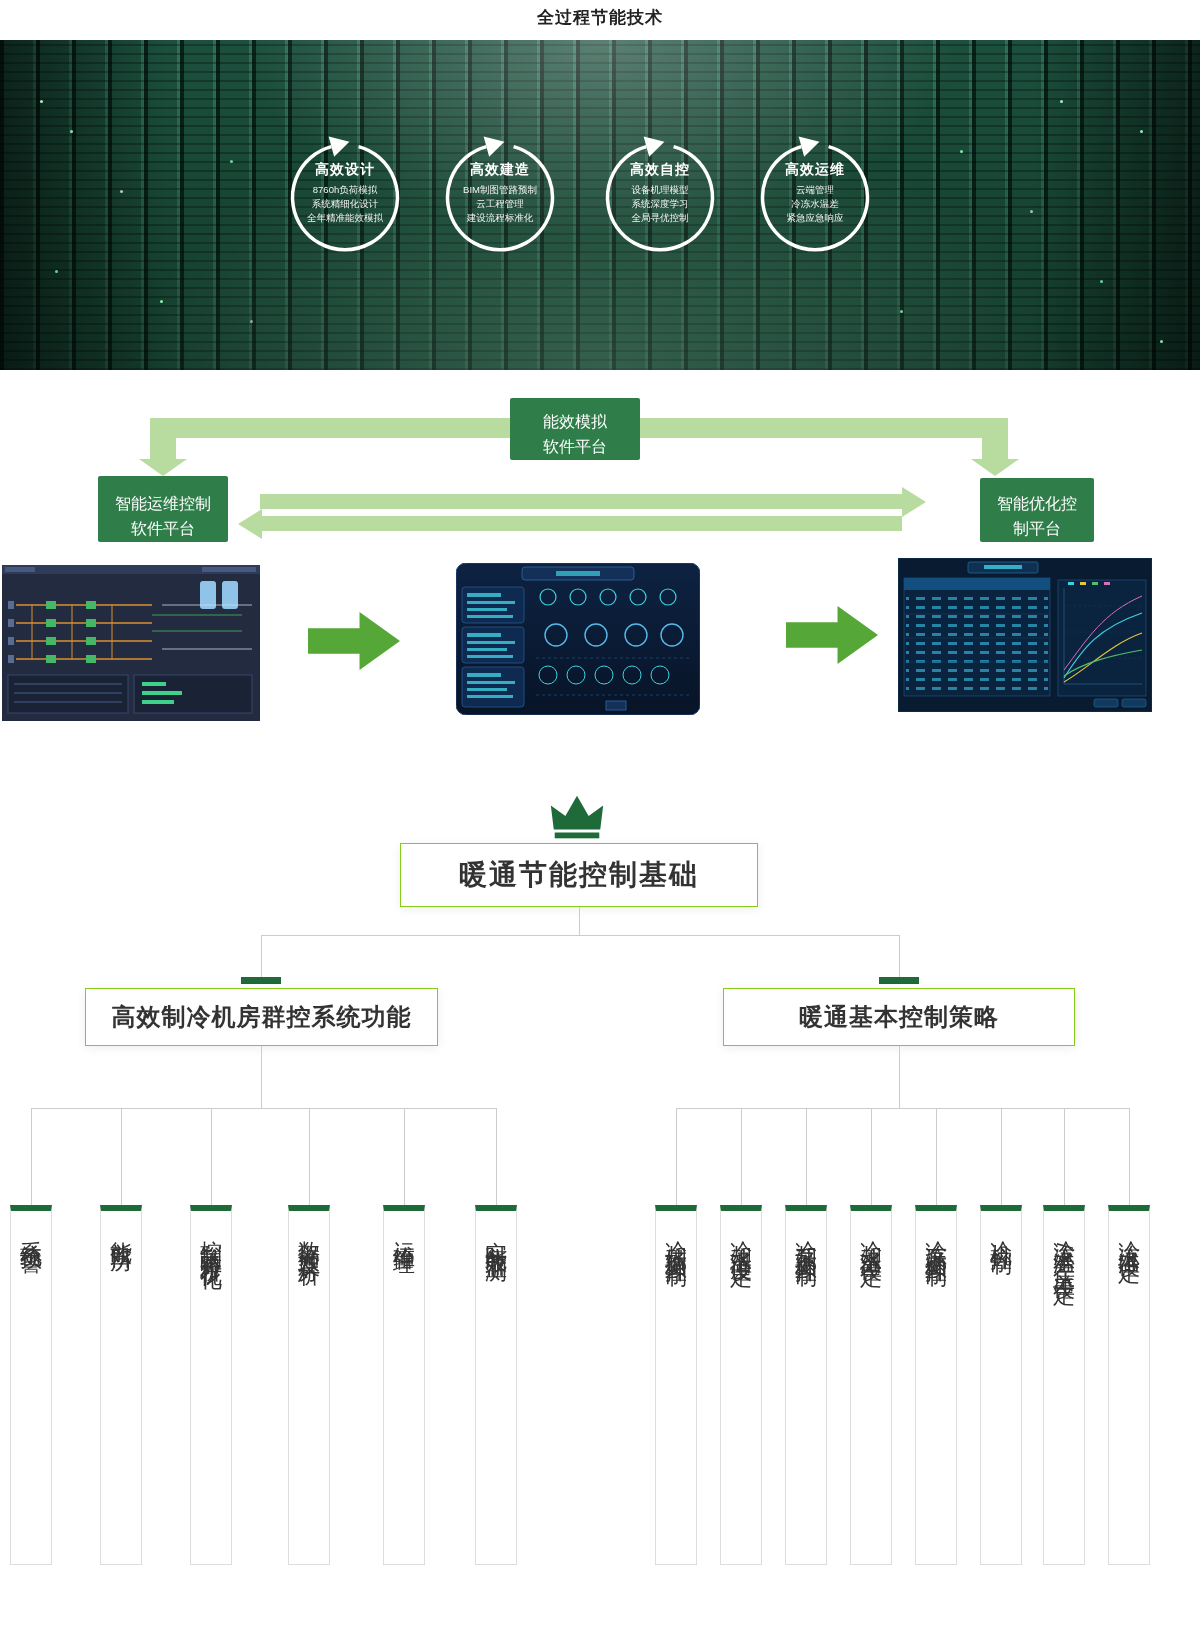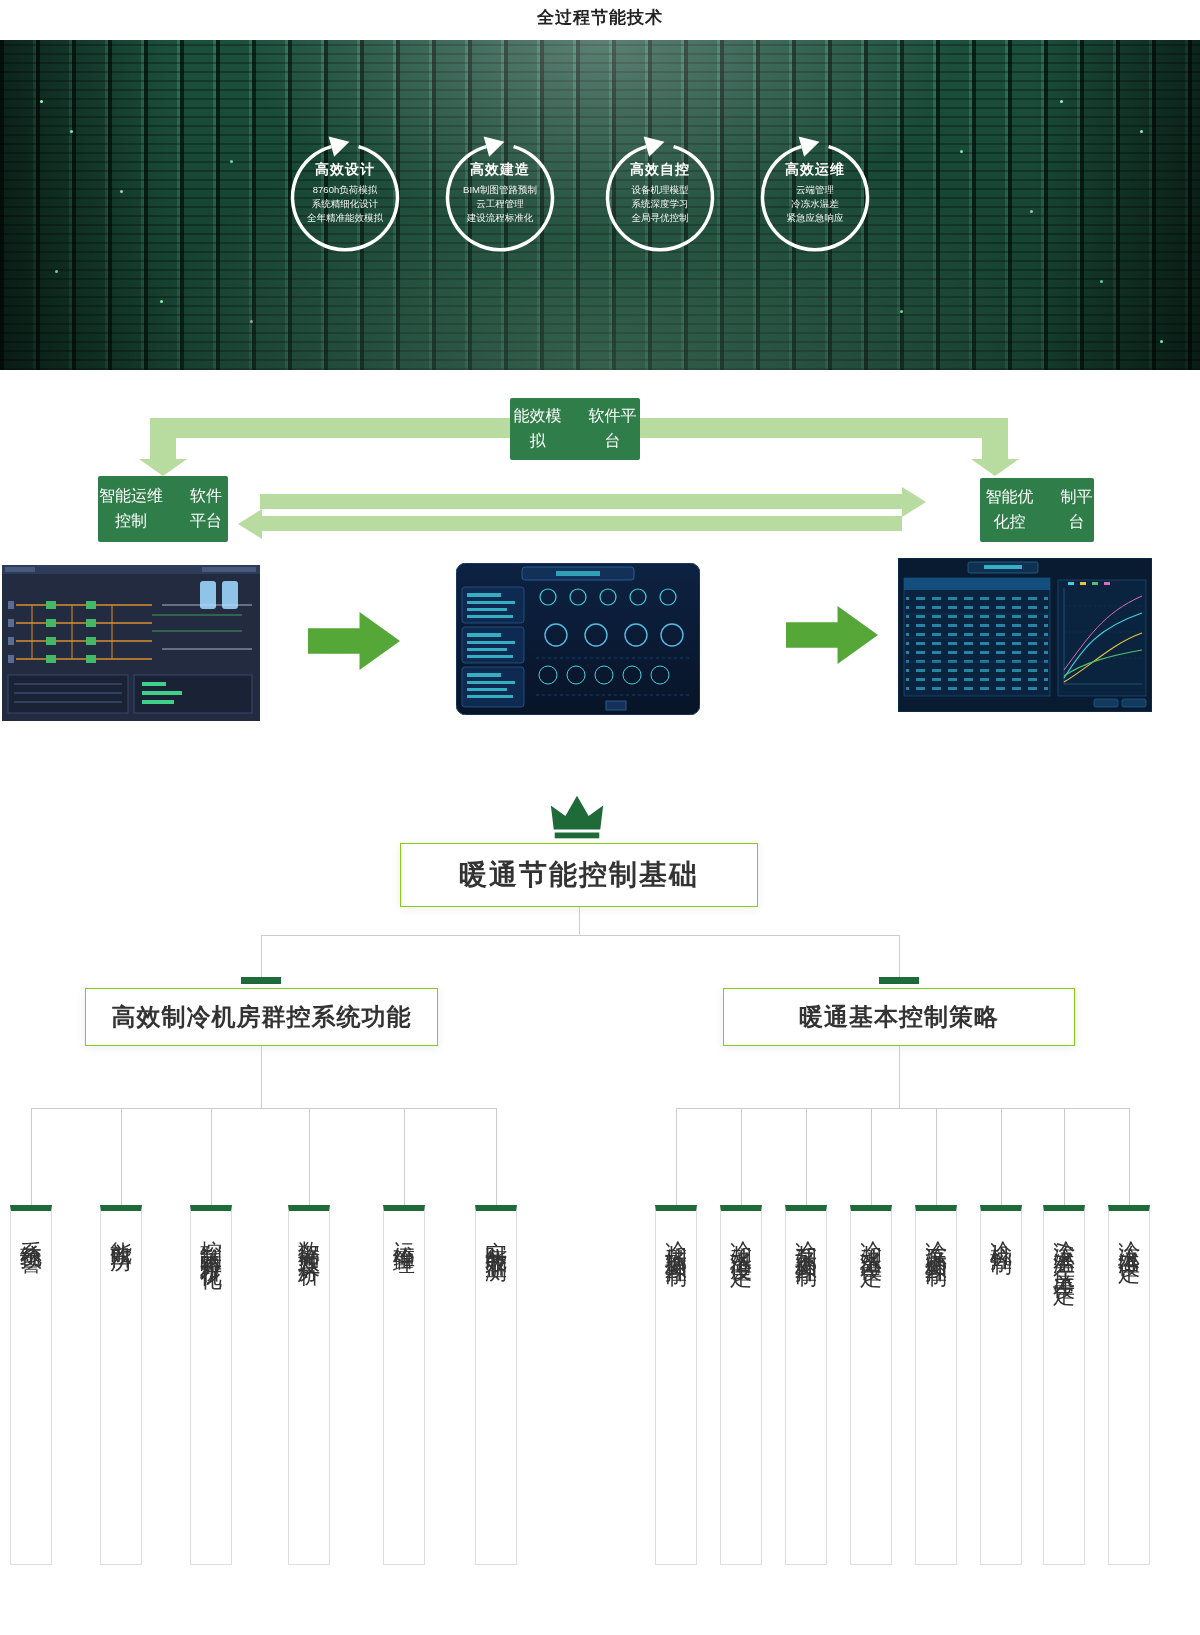--- a/index.html
+++ b/index.html
@@ -24,22 +24,22 @@
       160px 260px #8cf0b4, 960px 110px #7de8a8, 1030px 170px rgba(255,255,255,0.65),
       1100px 240px #5fd694, 1140px 90px #8cf0b4, 230px 120px #6bd89a, 250px 280px rgba(255,255,255,0.5),
       900px 270px #6bd89a, 1060px 60px #9df5c0, 40px 60px #9df5c0, 1160px 300px #7de8a8; }
   .stage-badge { position:absolute; width:140px; height:140px; top:85px; }
   .stage-badge svg { position:absolute; inset:0; }
   .stage-text { position:absolute; inset:0; padding-top:36px; text-align:center; color:#fff; }
   .stage-title { font-size:14px; font-weight:bold; letter-spacing:1px; margin-bottom:4px; }
   .stage-line { font-size:9.5px; line-height:1.45; opacity:0.95; }
 
   
-  .flow-box { position:absolute; background:#2f7d49; color:#fff; display:flex; 
-    justify-content:center; align-items:center; font-size:16px; line-height:1.55; border-radius:2px; text-align:center;gap:20px; }
+  .flow-box { position:absolute; background:#2f7d49; color:#fff; display:flex; flex-direction:column;
+    justify-content:flex-end; align-items:center; font-size:16px; line-height:1.55; border-radius:2px; text-align:center; }
   .arrow-bar { position:absolute; background:#b8db9f; }
   .arrow-head { position:absolute; width:0; height:0; }
   .head-down  { border-left:24px solid transparent; border-right:24px solid transparent; border-top:17px solid #b8db9f; }
   .head-right { border-top:15px solid transparent; border-bottom:15px solid transparent; border-left:24px solid #b8db9f; }
   .head-left  { border-top:15px solid transparent; border-bottom:15px solid transparent; border-right:24px solid #b8db9f; }
 
   
   .screenshot { position:absolute; overflow:hidden; }
   .block-arrow { position:absolute; background:#55a737;
     clip-path:polygon(0 28%, 56% 28%, 56% 0, 100% 50%, 56% 100%, 56% 72%, 0 72%); }

